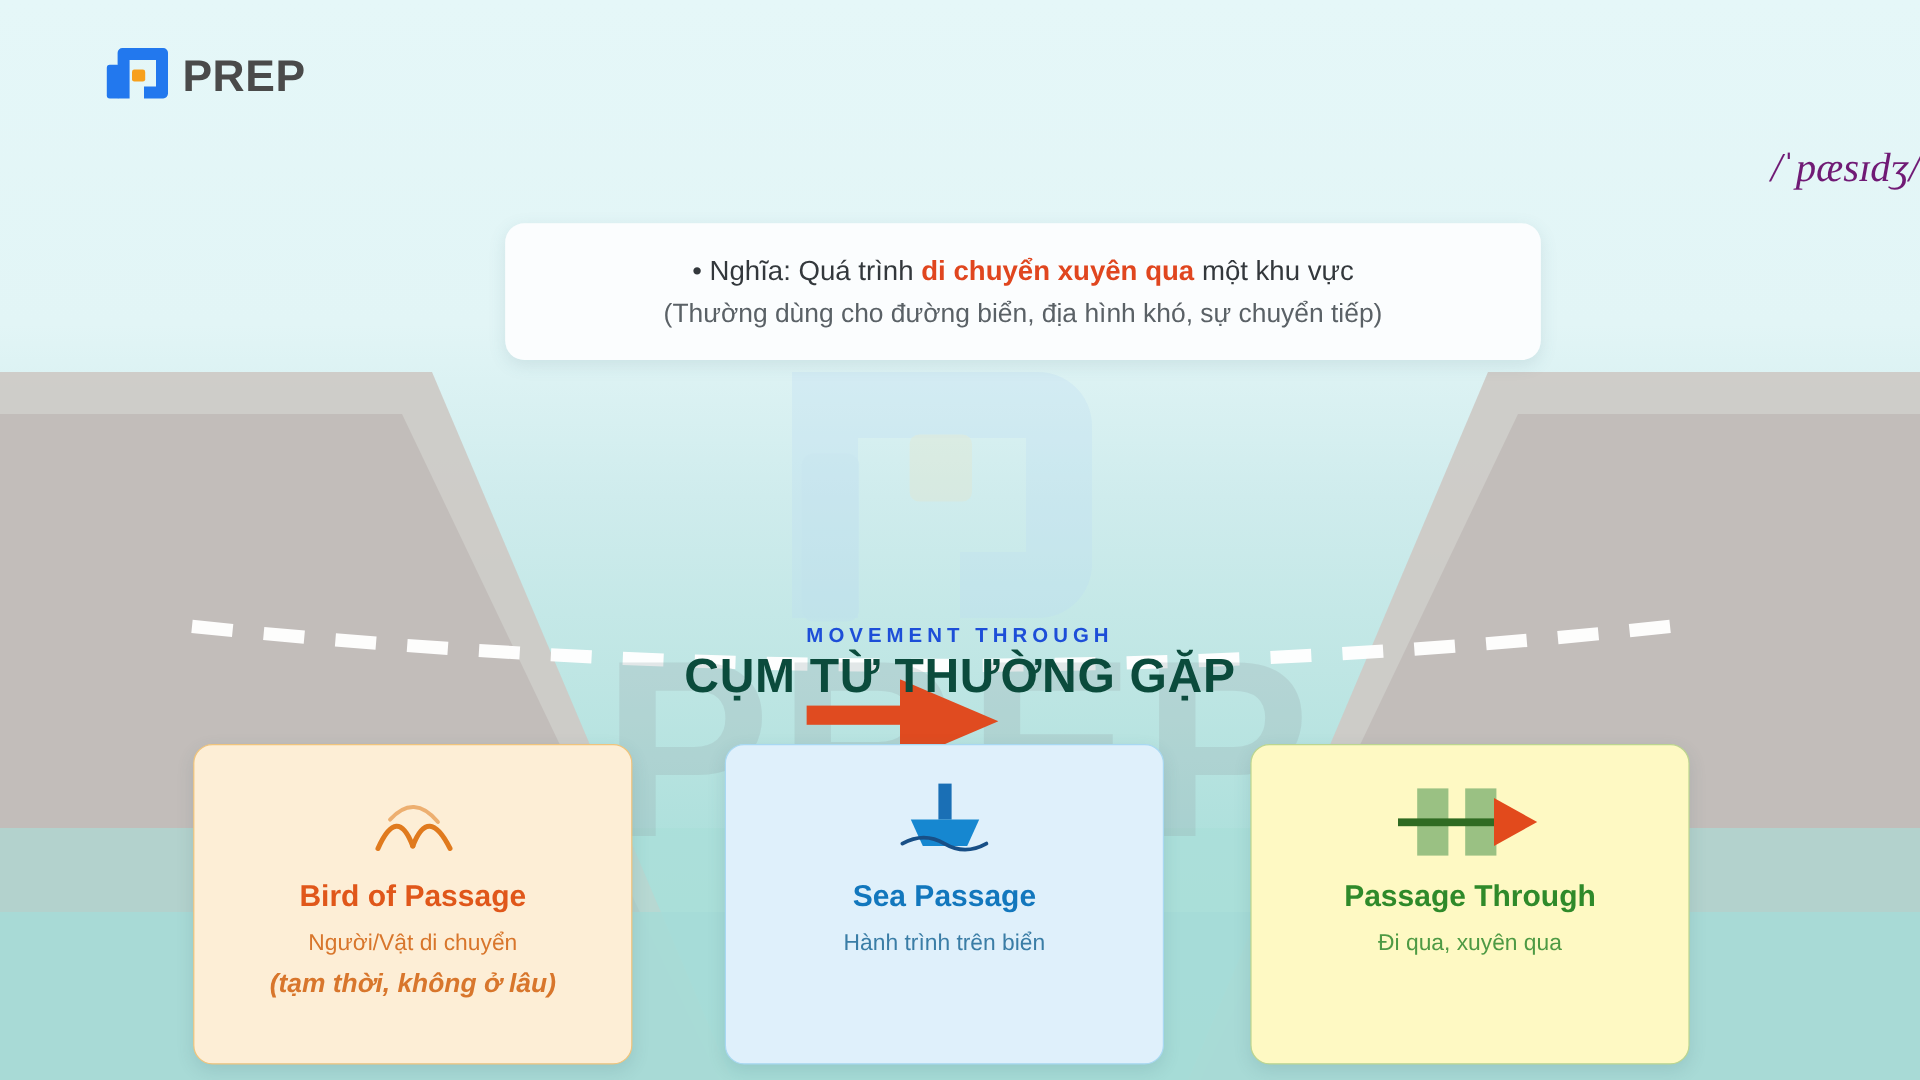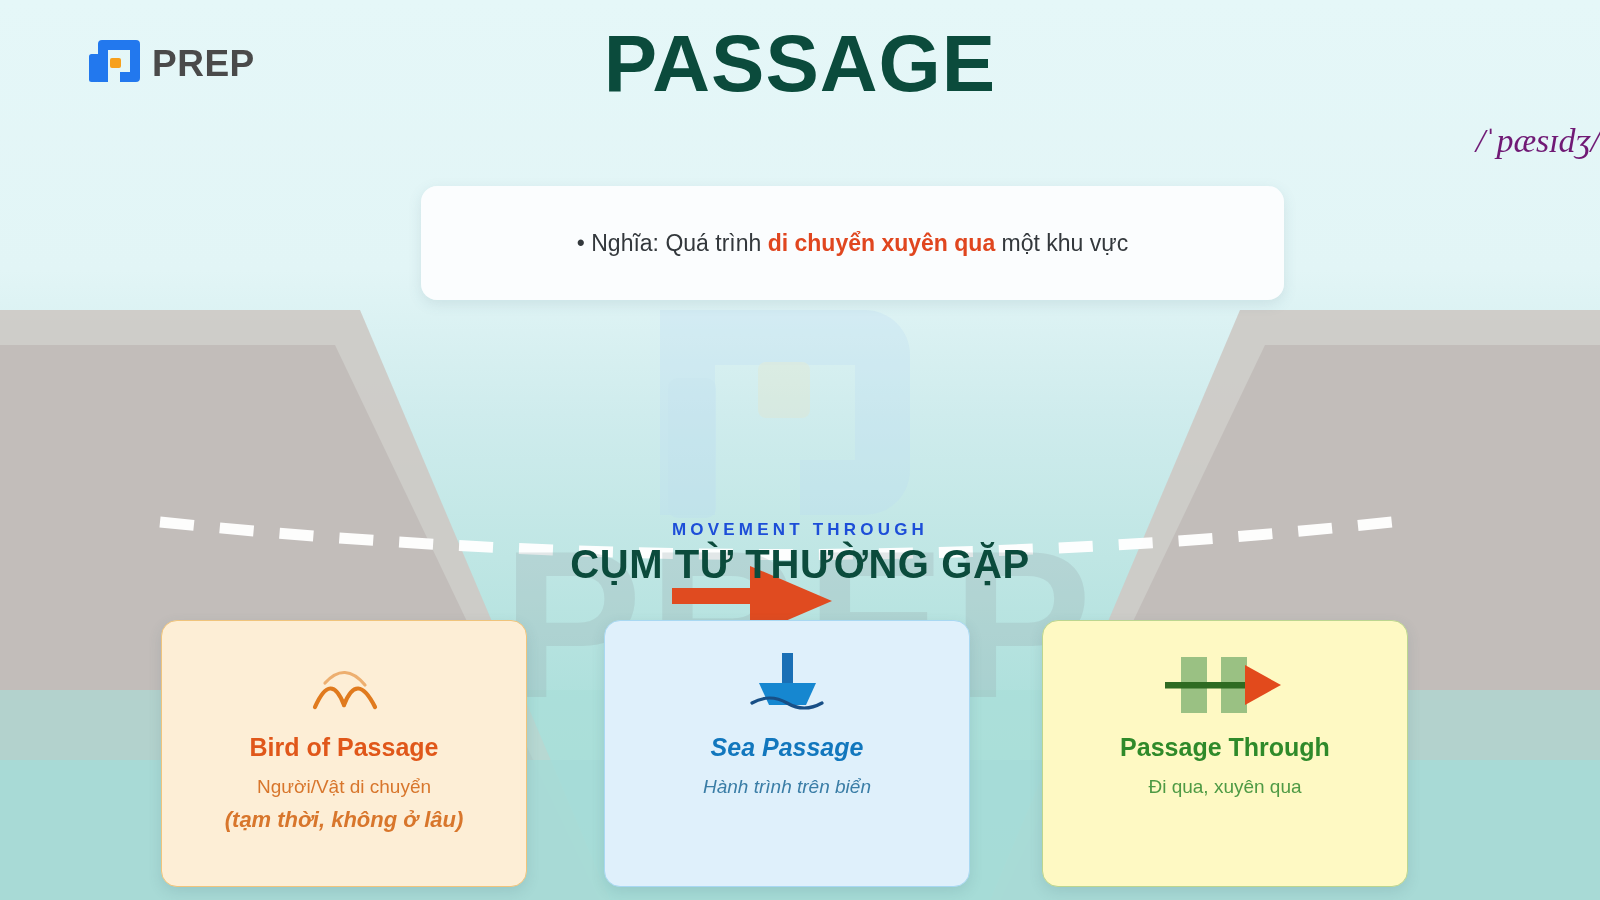--- a/index.html
+++ b/index.html
@@ -82,21 +82,21 @@
   }
 
   
   .card {
     position:absolute; top:620px; width:366px; height:267px;
     border-radius:16px;
     display:flex; flex-direction:column; align-items:center;
     box-shadow:0 5px 14px rgba(60,95,105,.14);
   }
   .card-1 { left:161px;  background:#fdeed6; border:1.6px solid #f0c47c; }
-  .card-2 { left:604px;  background:#dff0fb; border:1.6px solid #a8d8f2;font-style:italic; }
+  .card-2 { left:604px;  background:#dff0fb; border:1.6px solid #a8d8f2; }
   .card-3 { left:1042px; background:#fef9c3; border:1.6px solid #bcd68f; }
 
   .card-icon { height:72px; display:flex; align-items:flex-end; justify-content:center; margin-top:24px; }
   .card-title { font-size:25px; font-weight:bold; margin-top:16px; }
   .card-sub   { font-size:19px; margin-top:14px; }
   .card-note  { font-size:22px; font-style:italic; font-weight:bold; margin-top:9px; }
 
   .t-orange { color:#e0571a; }
   .s-orange { color:#d8762c; }
   .t-blue   { color:#1277bd; }
@@ -134,28 +134,28 @@
 
   <div class="logo-wrap">
     <svg width="58" height="56" viewBox="0 0 58 56">
       <path d="M16,4 H50 a4,4 0 0 1 4,4 V42 a4,4 0 0 1 -4,4 H34 V36 H44 V14 H22 V46 H12 V8 a4,4 0 0 1 4,-4 Z" fill="#2278ee"></path>
       <rect x="3" y="18" width="11" height="28" rx="2.5" fill="#2278ee"></rect>
       <rect x="24" y="22" width="11" height="10" rx="2" fill="#f7a01c"></rect>
     </svg>
     <span class="logo-text">PREP</span>
   </div>
 
-  <div class="title">PASSAGE</div>
   <div class="phonetic">/ˈpæsɪdʒ/</div>
 
   <div class="def-card">
     <div class="def-line1">
       <span>•</span>
       <span>Nghĩa: Quá trình </span><b>di chuyển xuyên qua</b><span> một khu vực</span>
     </div>
+    <div class="def-line2">(Thường dùng cho đường biển, địa hình khó, sự chuyển tiếp)</div>
   </div>
 
   <svg class="arrow-center" viewBox="0 0 160 70">
     <rect x="0" y="22" width="92" height="16" fill="#e04b20"></rect>
     <polygon points="78,0 160,35 78,70" fill="#e04b20"></polygon>
   </svg>
 
   <div class="center-block">
     <div class="eyebrow">MOVEMENT THROUGH</div>
     <div class="bigheading">CỤM TỪ THƯỜNG GẶP</div>

